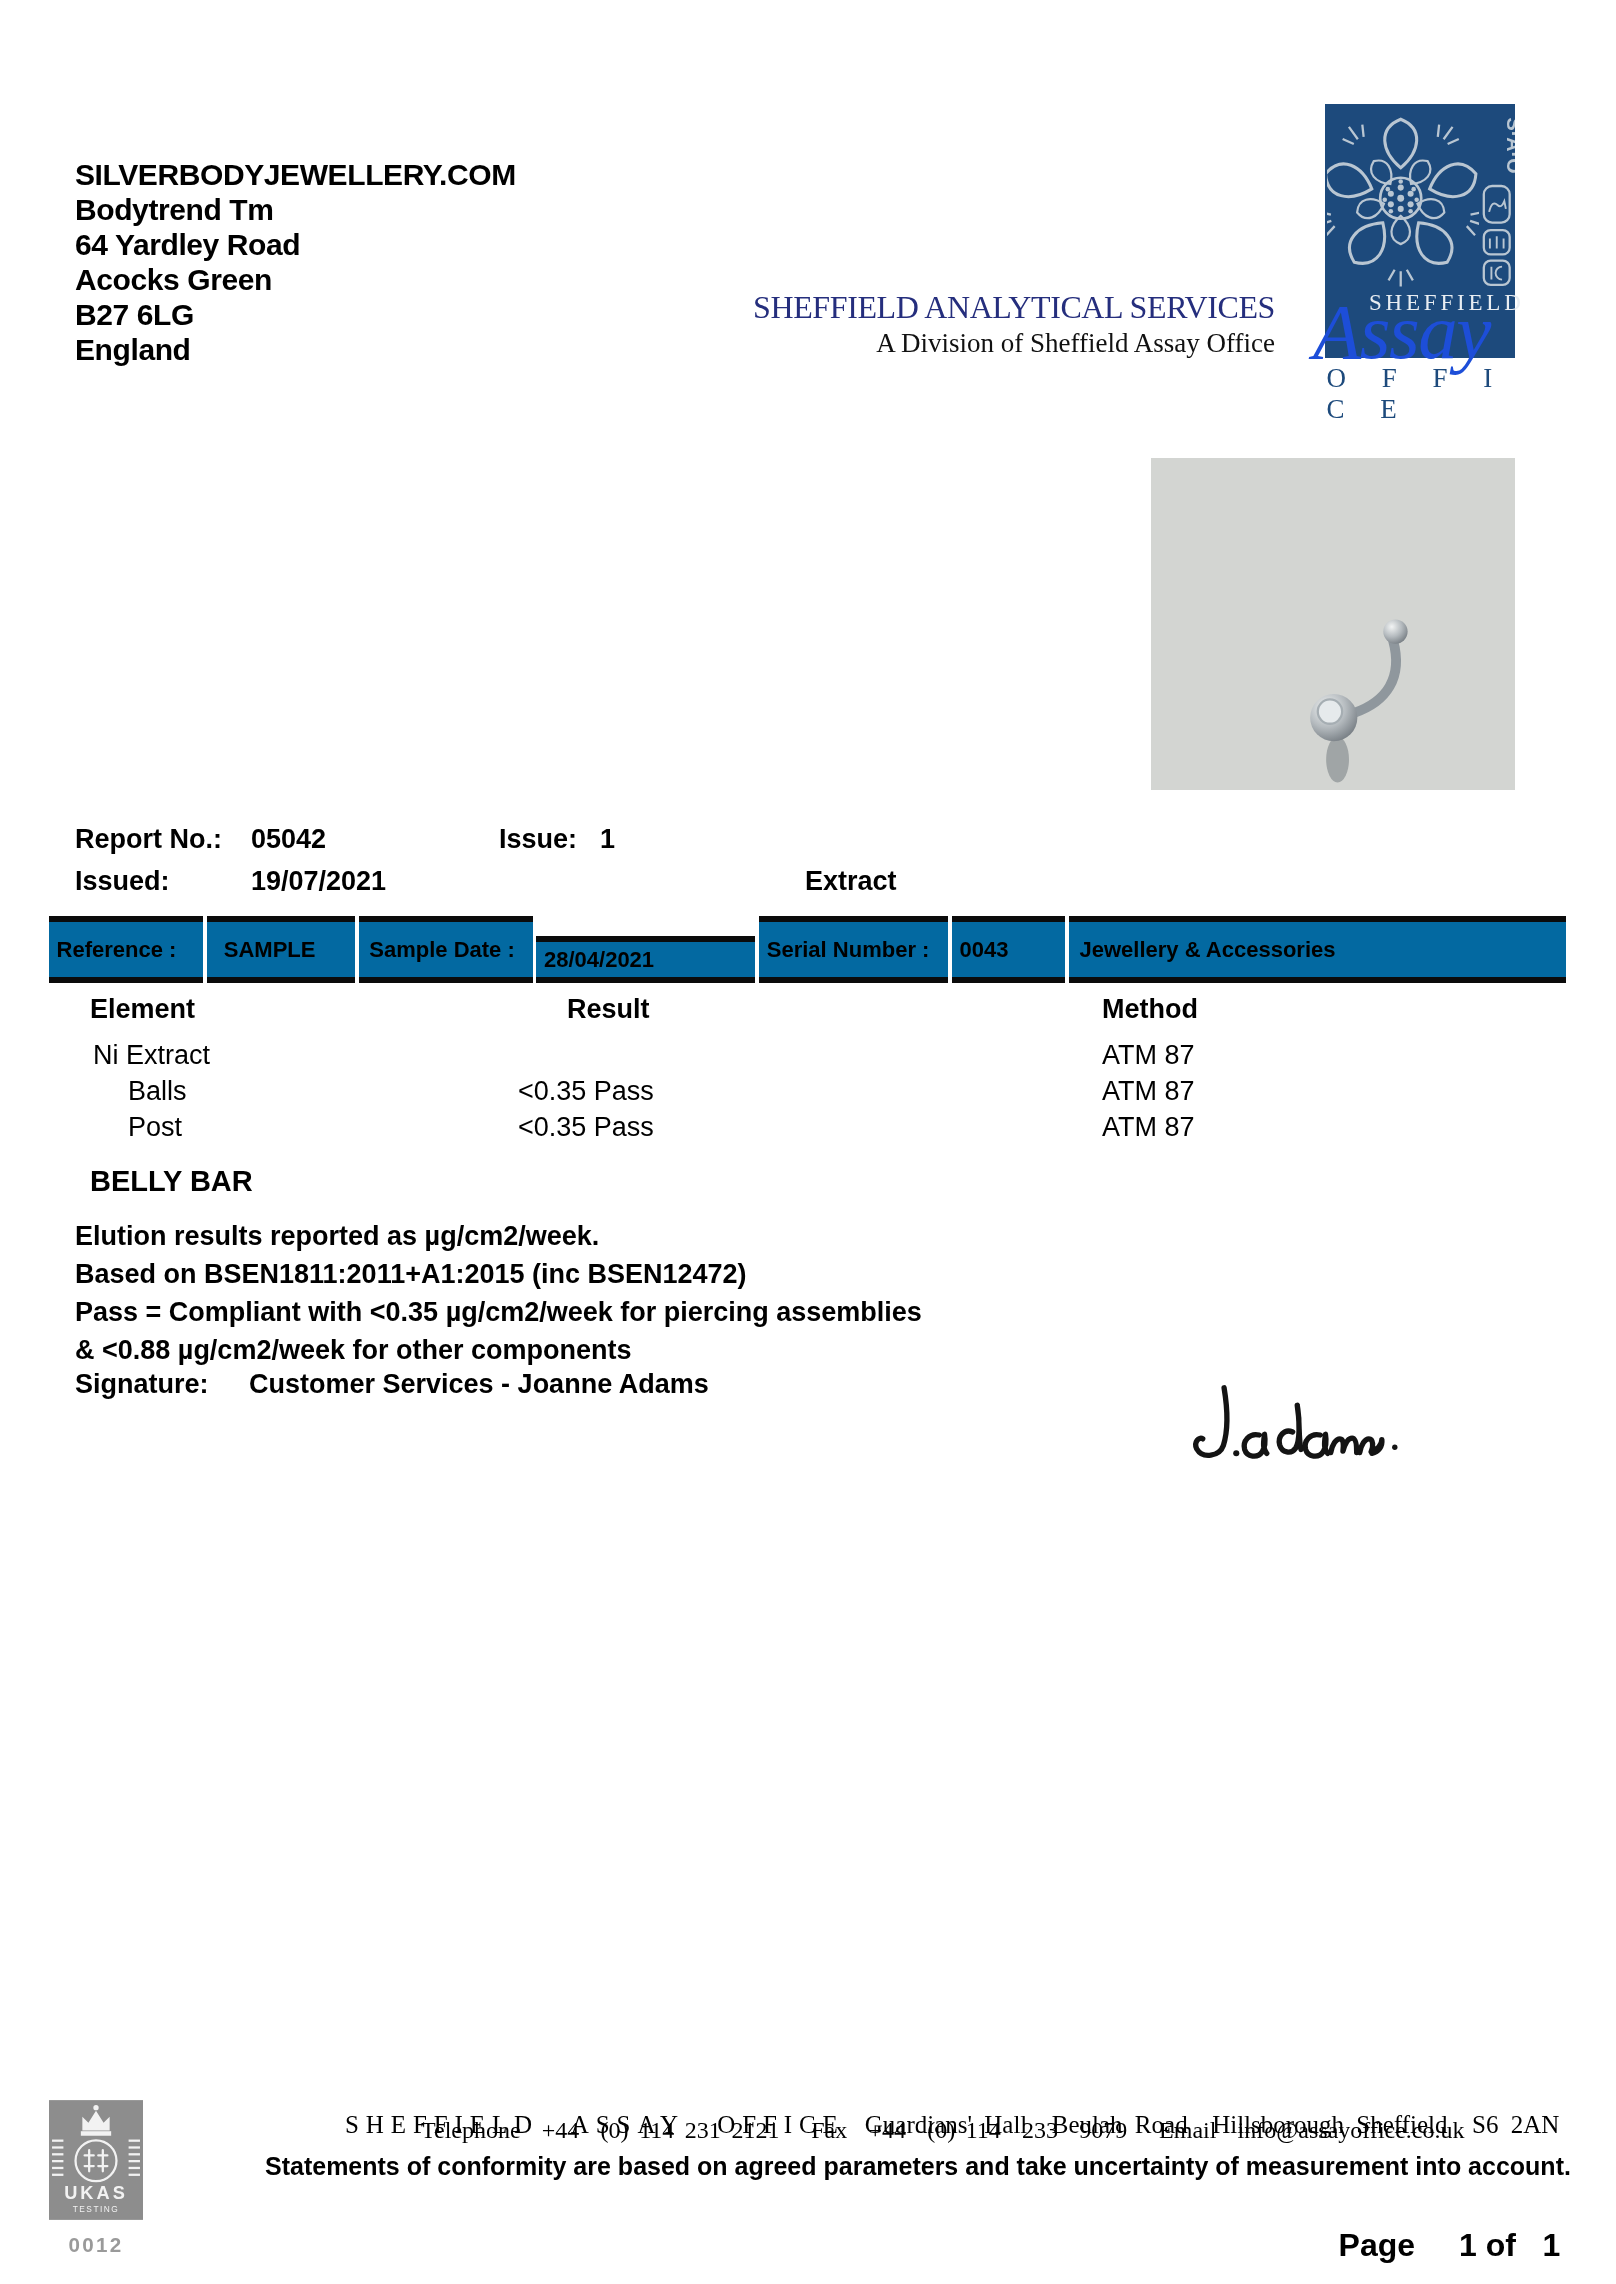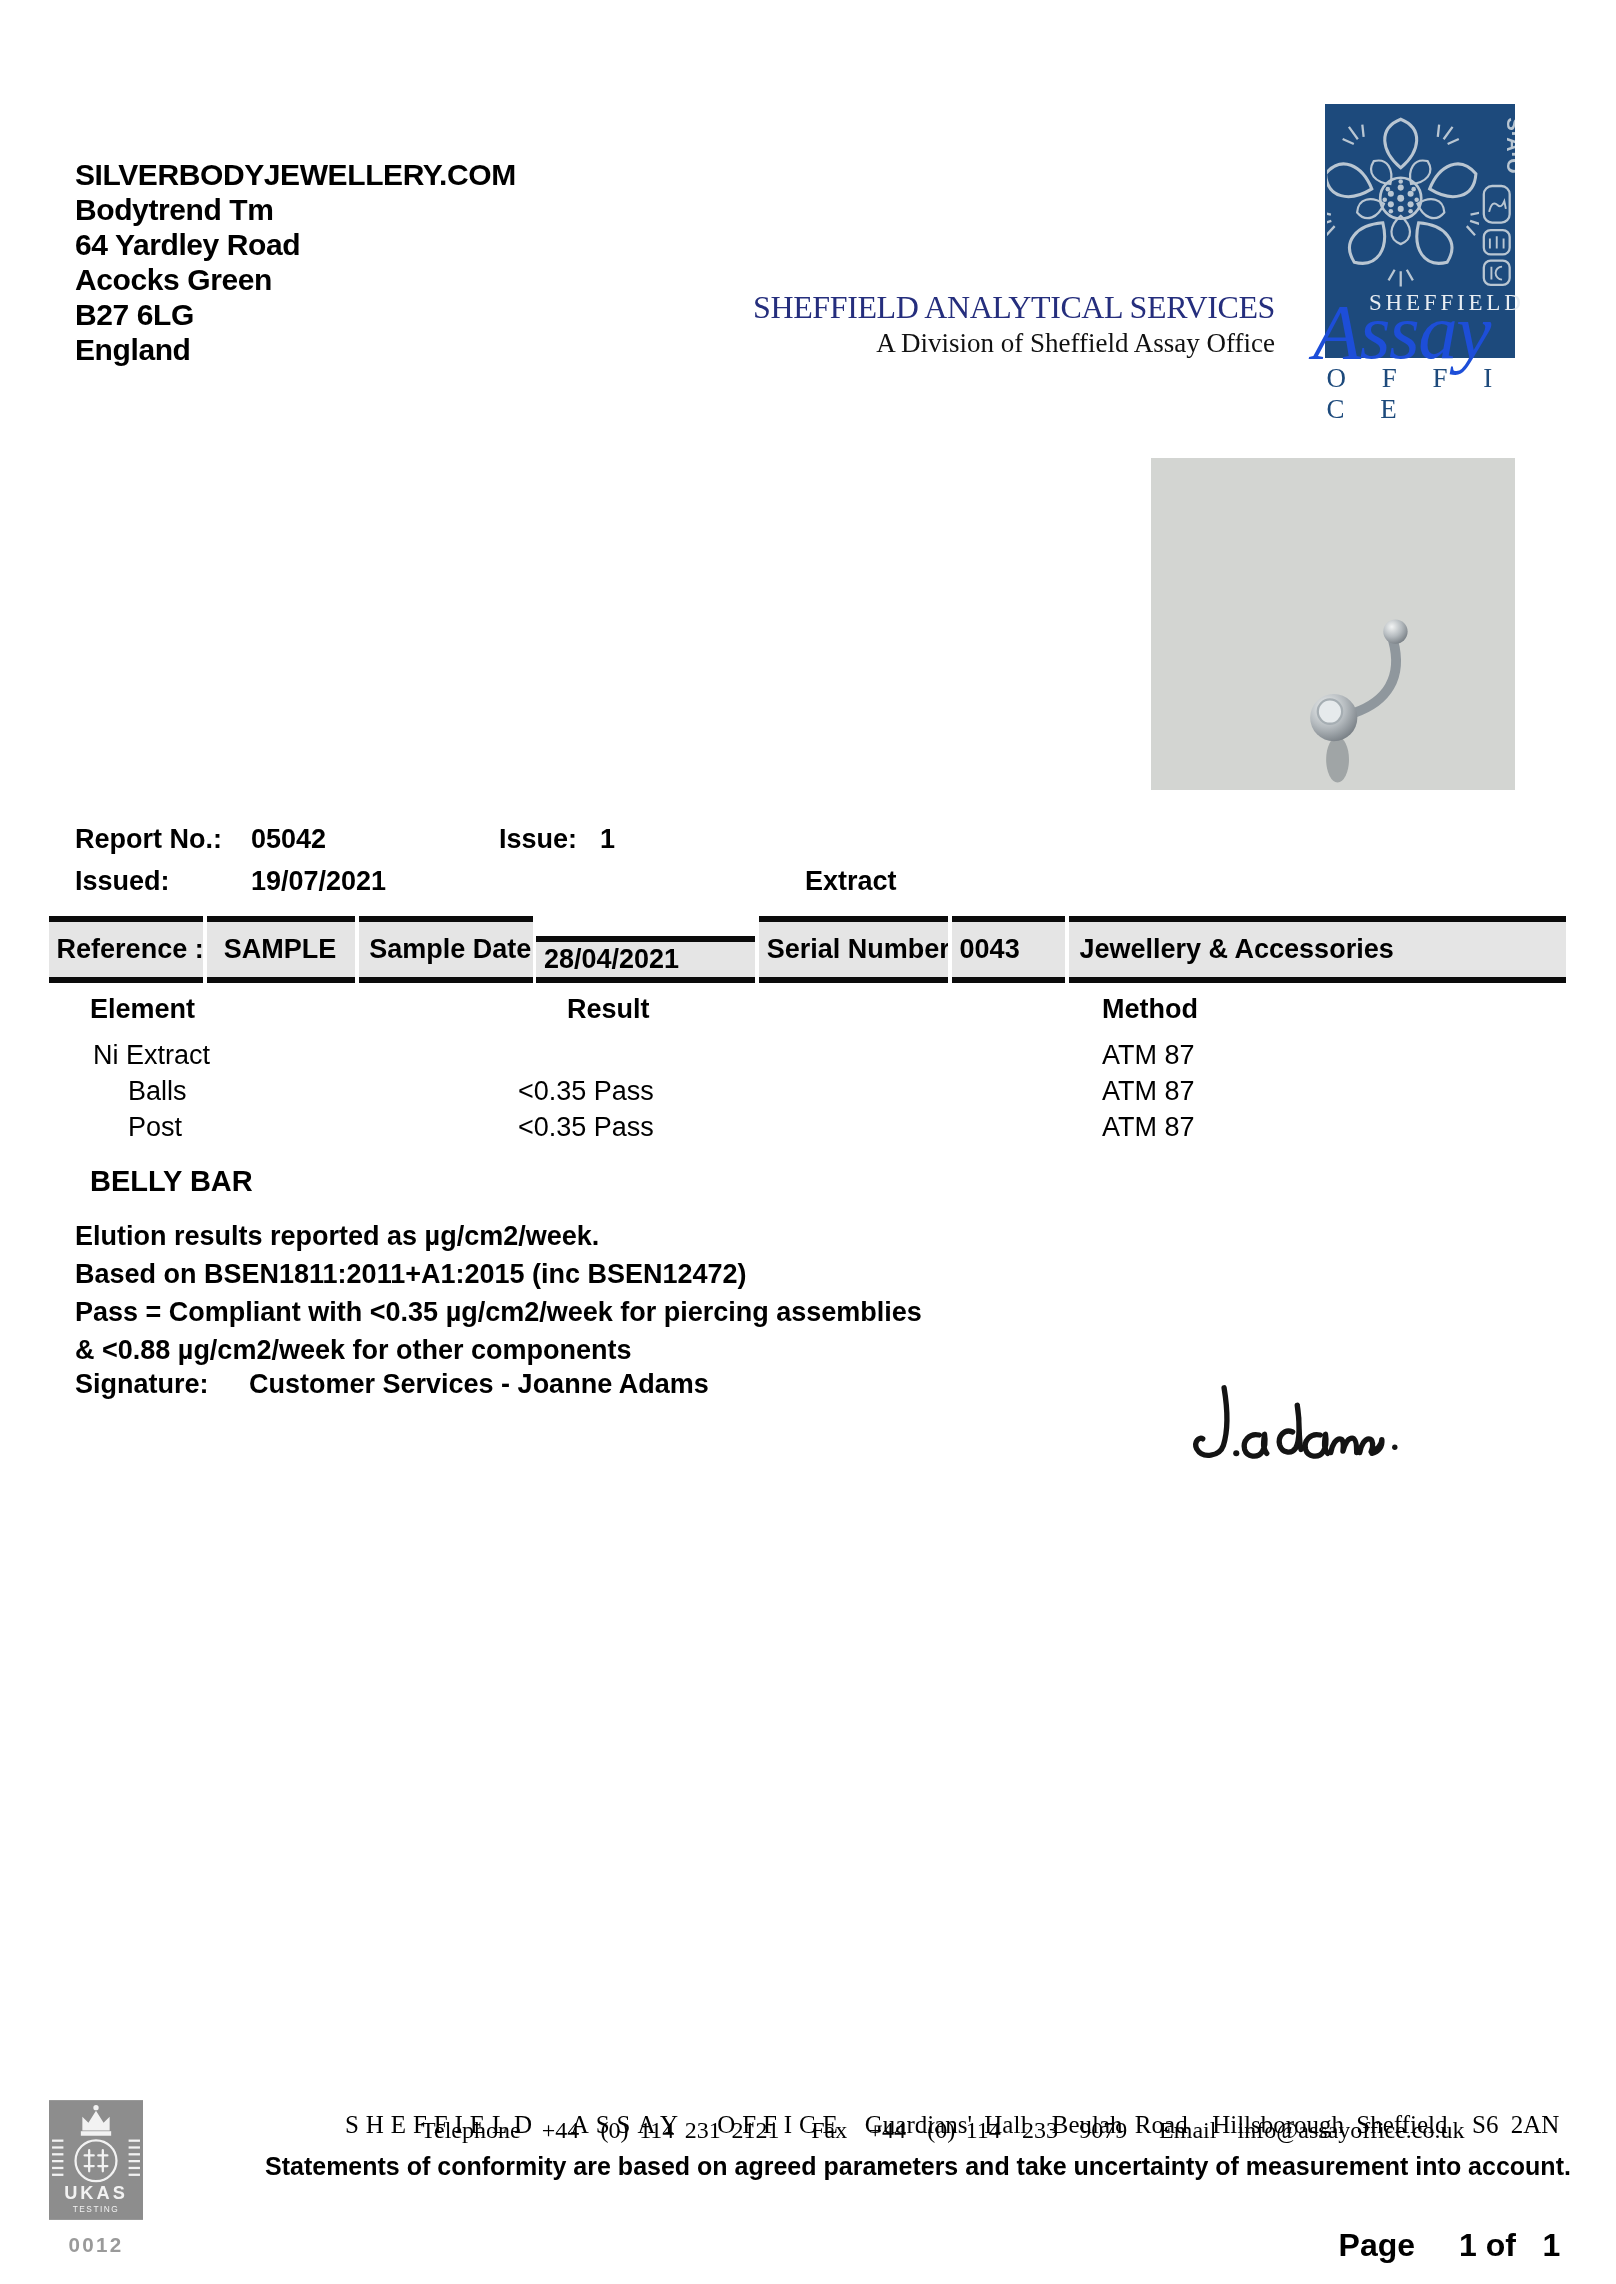--- a/index.html
+++ b/index.html
@@ -31,21 +31,21 @@
 
   
   .photo{position:absolute;left:1151px;top:458px;width:364px;height:332px;background:#d3d5d2;}
 
   
   .meta{position:absolute;font-weight:bold;font-size:27px;white-space:pre;}
 
   
   .sbar{position:absolute;left:49px;top:916px;width:1517px;height:67px;display:flex;gap:3.8px;}
   .sbar .cell{box-sizing:border-box;border-top:6.9px solid #0b0b0b;border-bottom:6.9px solid #0b0b0b;
-       background:#e5e5e5;display:flex;align-items:center;font-weight:bold;font-size:27px;
+       background:#0369a1;display:flex;align-items:center;font-weight:bold;font-size:22px;
        padding-left:7.6px;white-space:pre;overflow:hidden;}
   .c1{width:154px;}.c2{width:148px;padding-left:17px !important;}
   .c3{width:174px;padding-left:10.7px !important;}.c4{width:219px;margin-top:20px;}
   .c5{width:189px;}.c6{width:113px;}.c7{flex:1;padding-left:10.7px !important;}
 
   
   .cellabs{position:absolute;font-size:27px;white-space:pre;}
   .hd{font-weight:bold;font-size:27px;}
 
   

